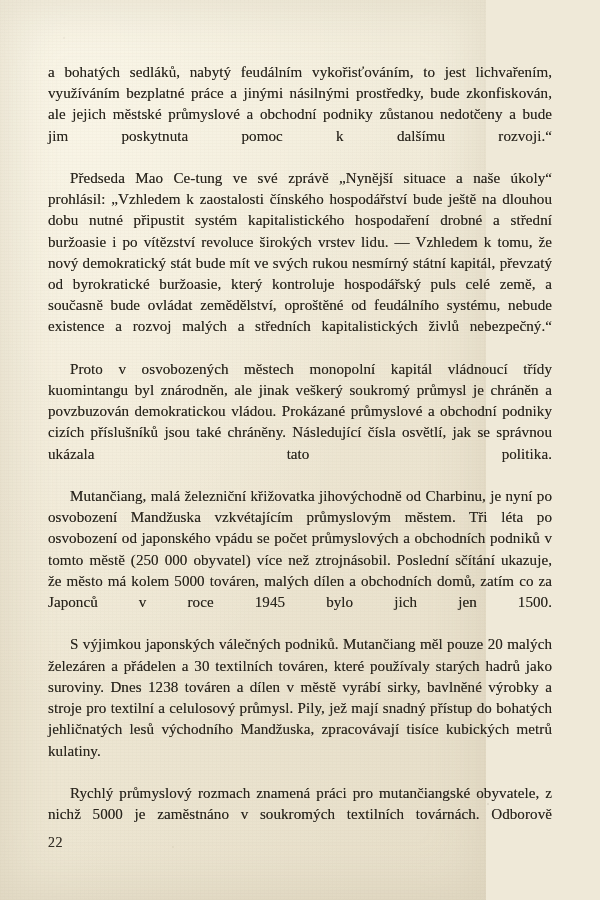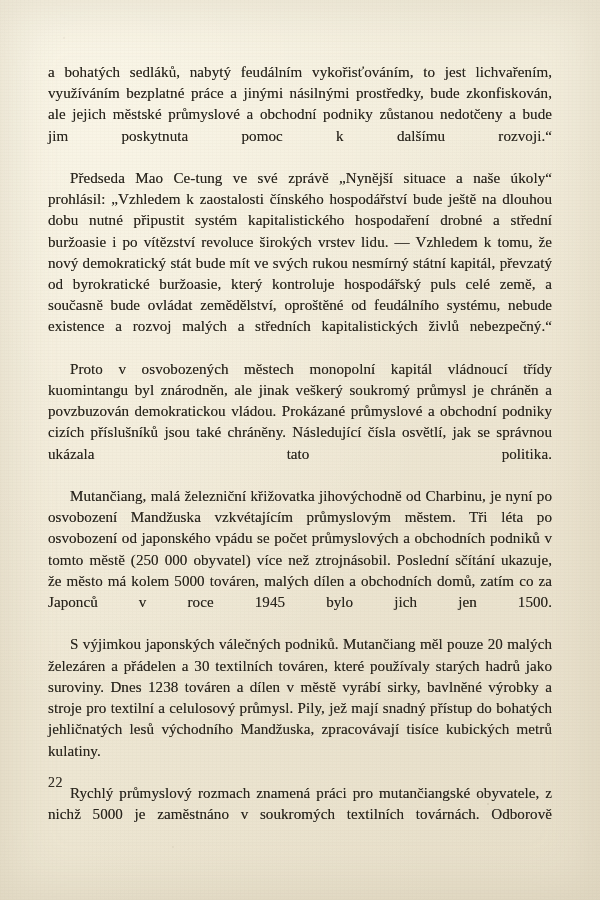--- a/index.html
+++ b/index.html
@@ -11,21 +11,21 @@
     width: 600px;
     height: 900px;
     overflow: hidden;
     background: #efe9d8;
     font-family: "Liberation Serif", "DejaVu Serif", serif;
   }
 
   
   #page {
     position: relative;
-    width: 600px;
+    width: 486px;
     height: 900px;
     box-sizing: border-box;
     background:
       radial-gradient(ellipse at 18% 12%, rgba(255,252,240,0.55) 0%, rgba(255,252,240,0) 55%),
       radial-gradient(ellipse at 85% 88%, rgba(222,212,188,0.35) 0%, rgba(222,212,188,0) 60%),
       linear-gradient(178deg, #f3eeddff 0%, #efe8d5ff 48%, #ece5d1ff 100%);
   }
   
   #grain {
     position: absolute;
@@ -73,21 +73,21 @@
   .para::after {
     content: "";
     display: inline-block;
     width: 100%;
   }
 
   
   #folio {
     position: absolute;
     left: 48px;
-    top: 774px;
+    top: 834px;
     font-size: 14px;
     line-height: 18px;
     color: #332e25;
     letter-spacing: 0.5px;
     z-index: 2;
     text-shadow: 0 0 0.5px rgba(41,37,29,0.5);
   }
 
   
   .speck {

